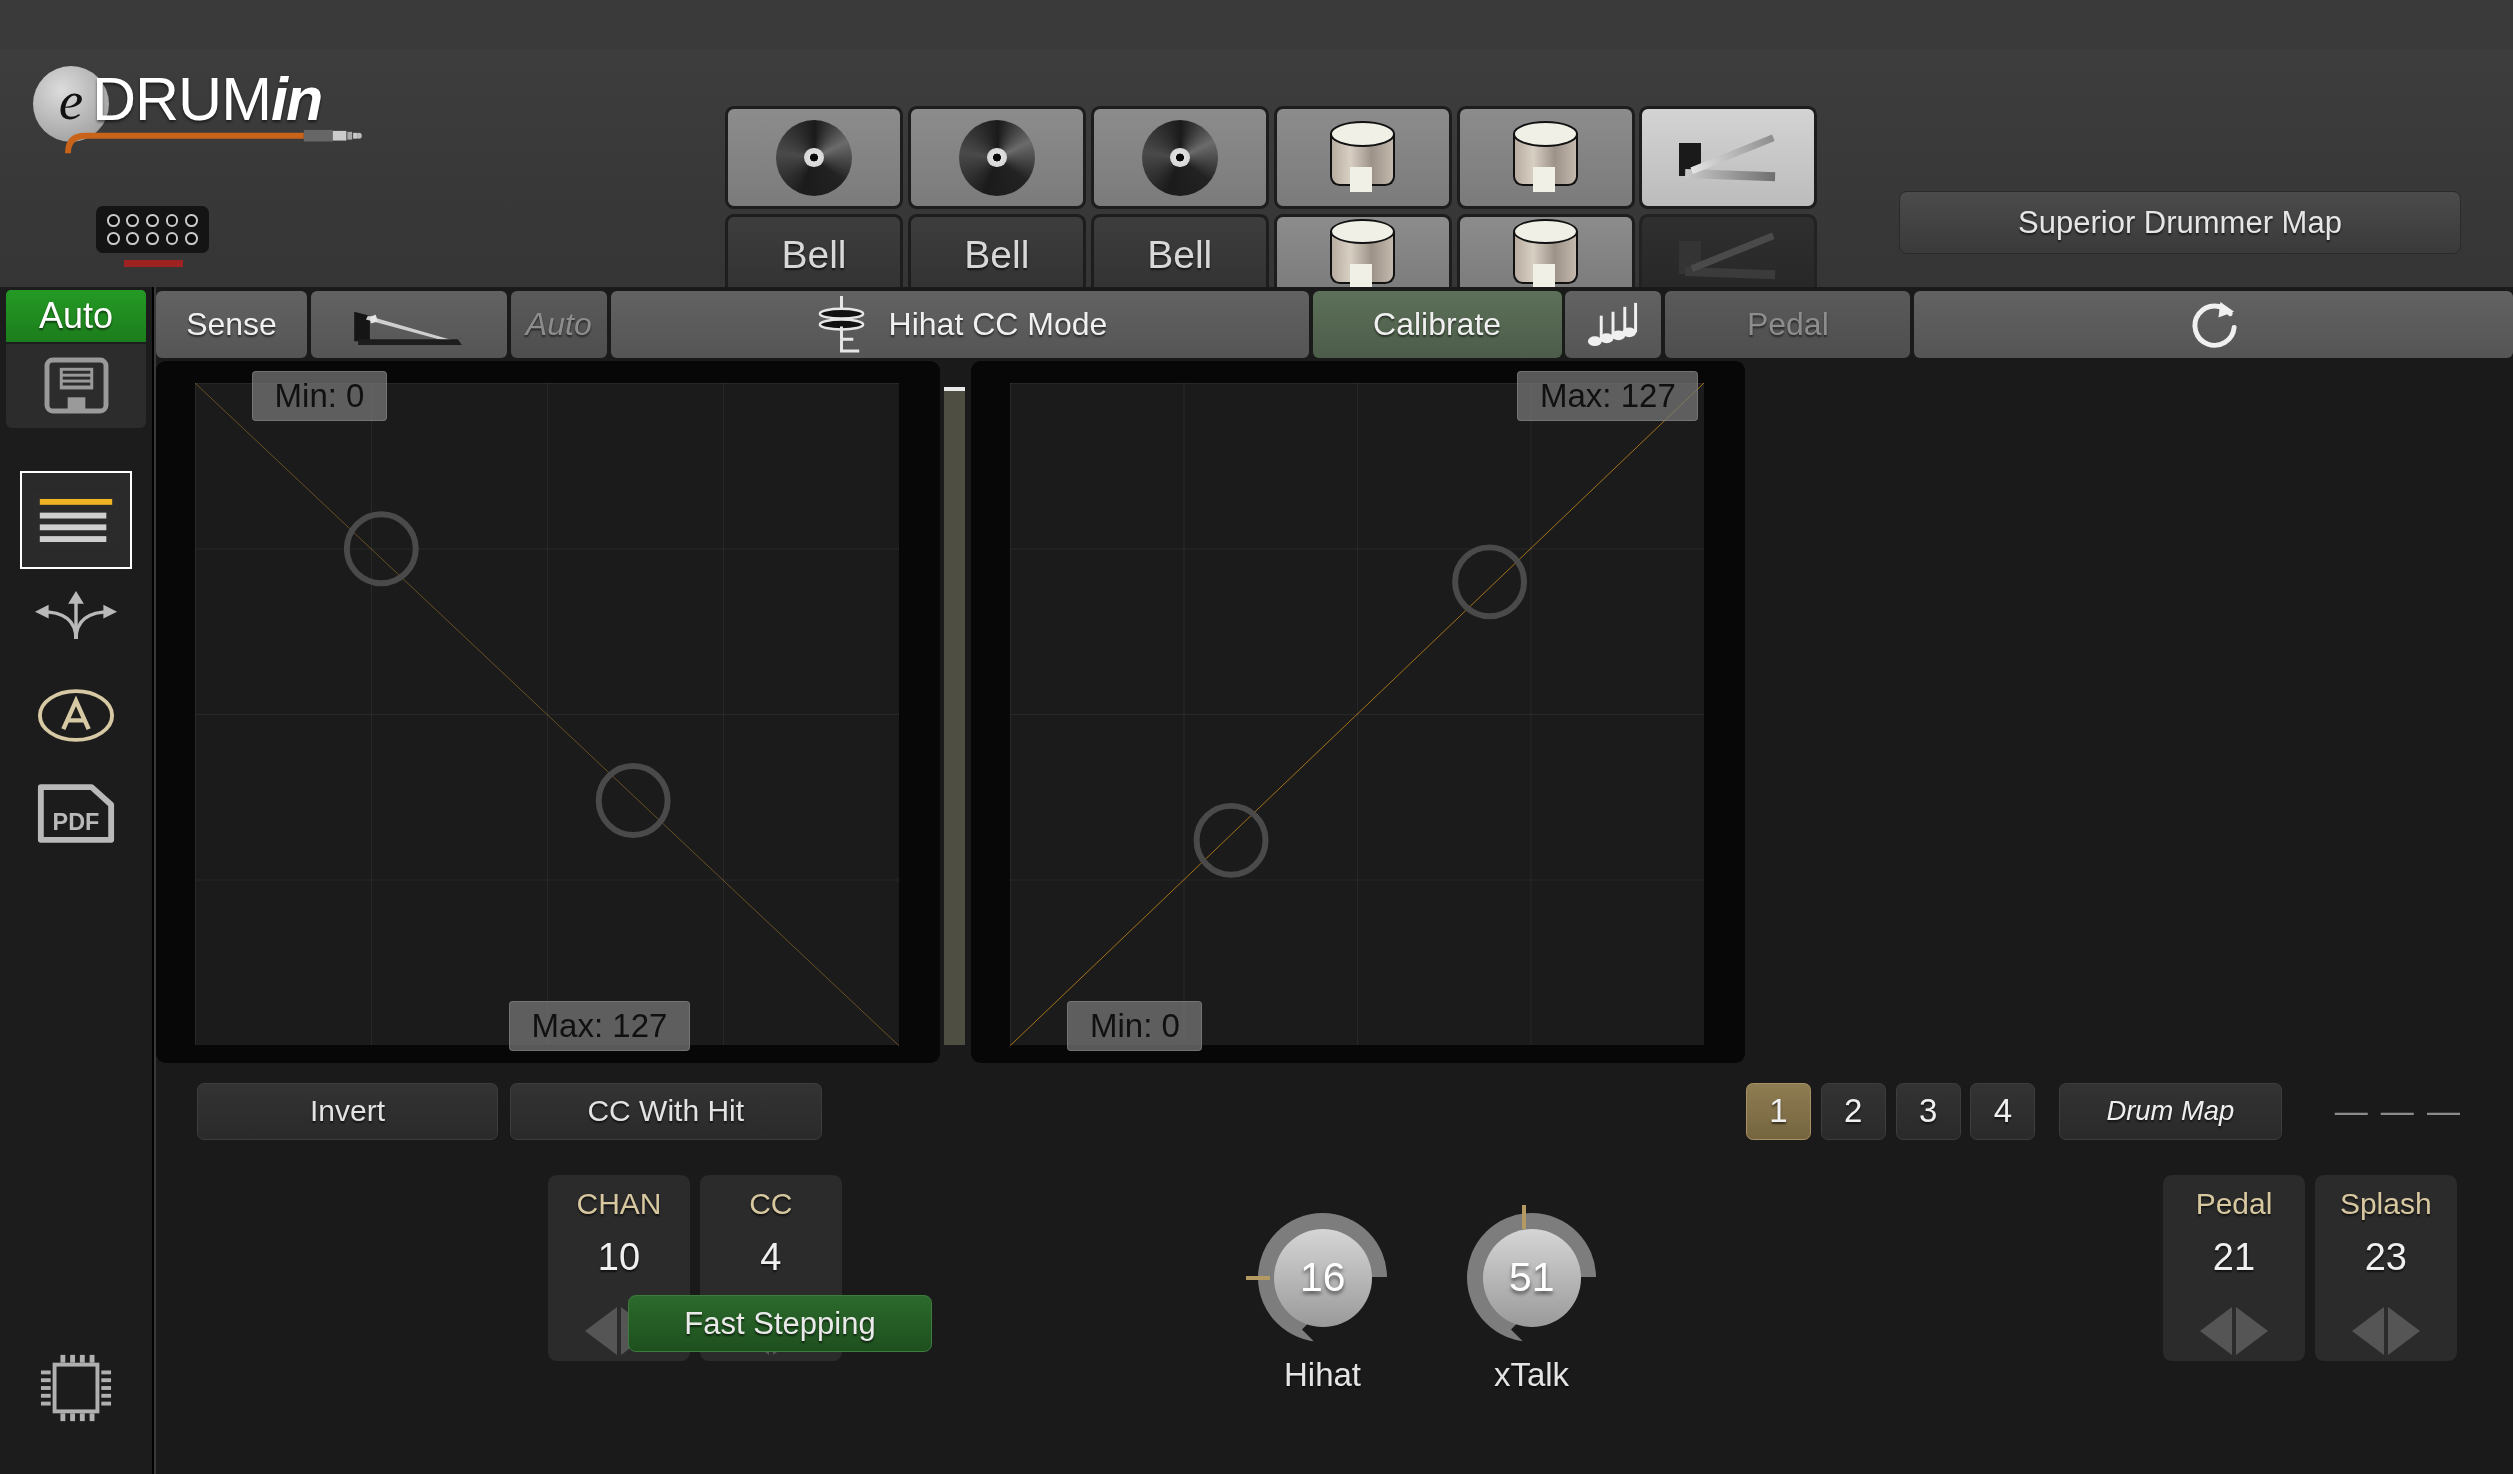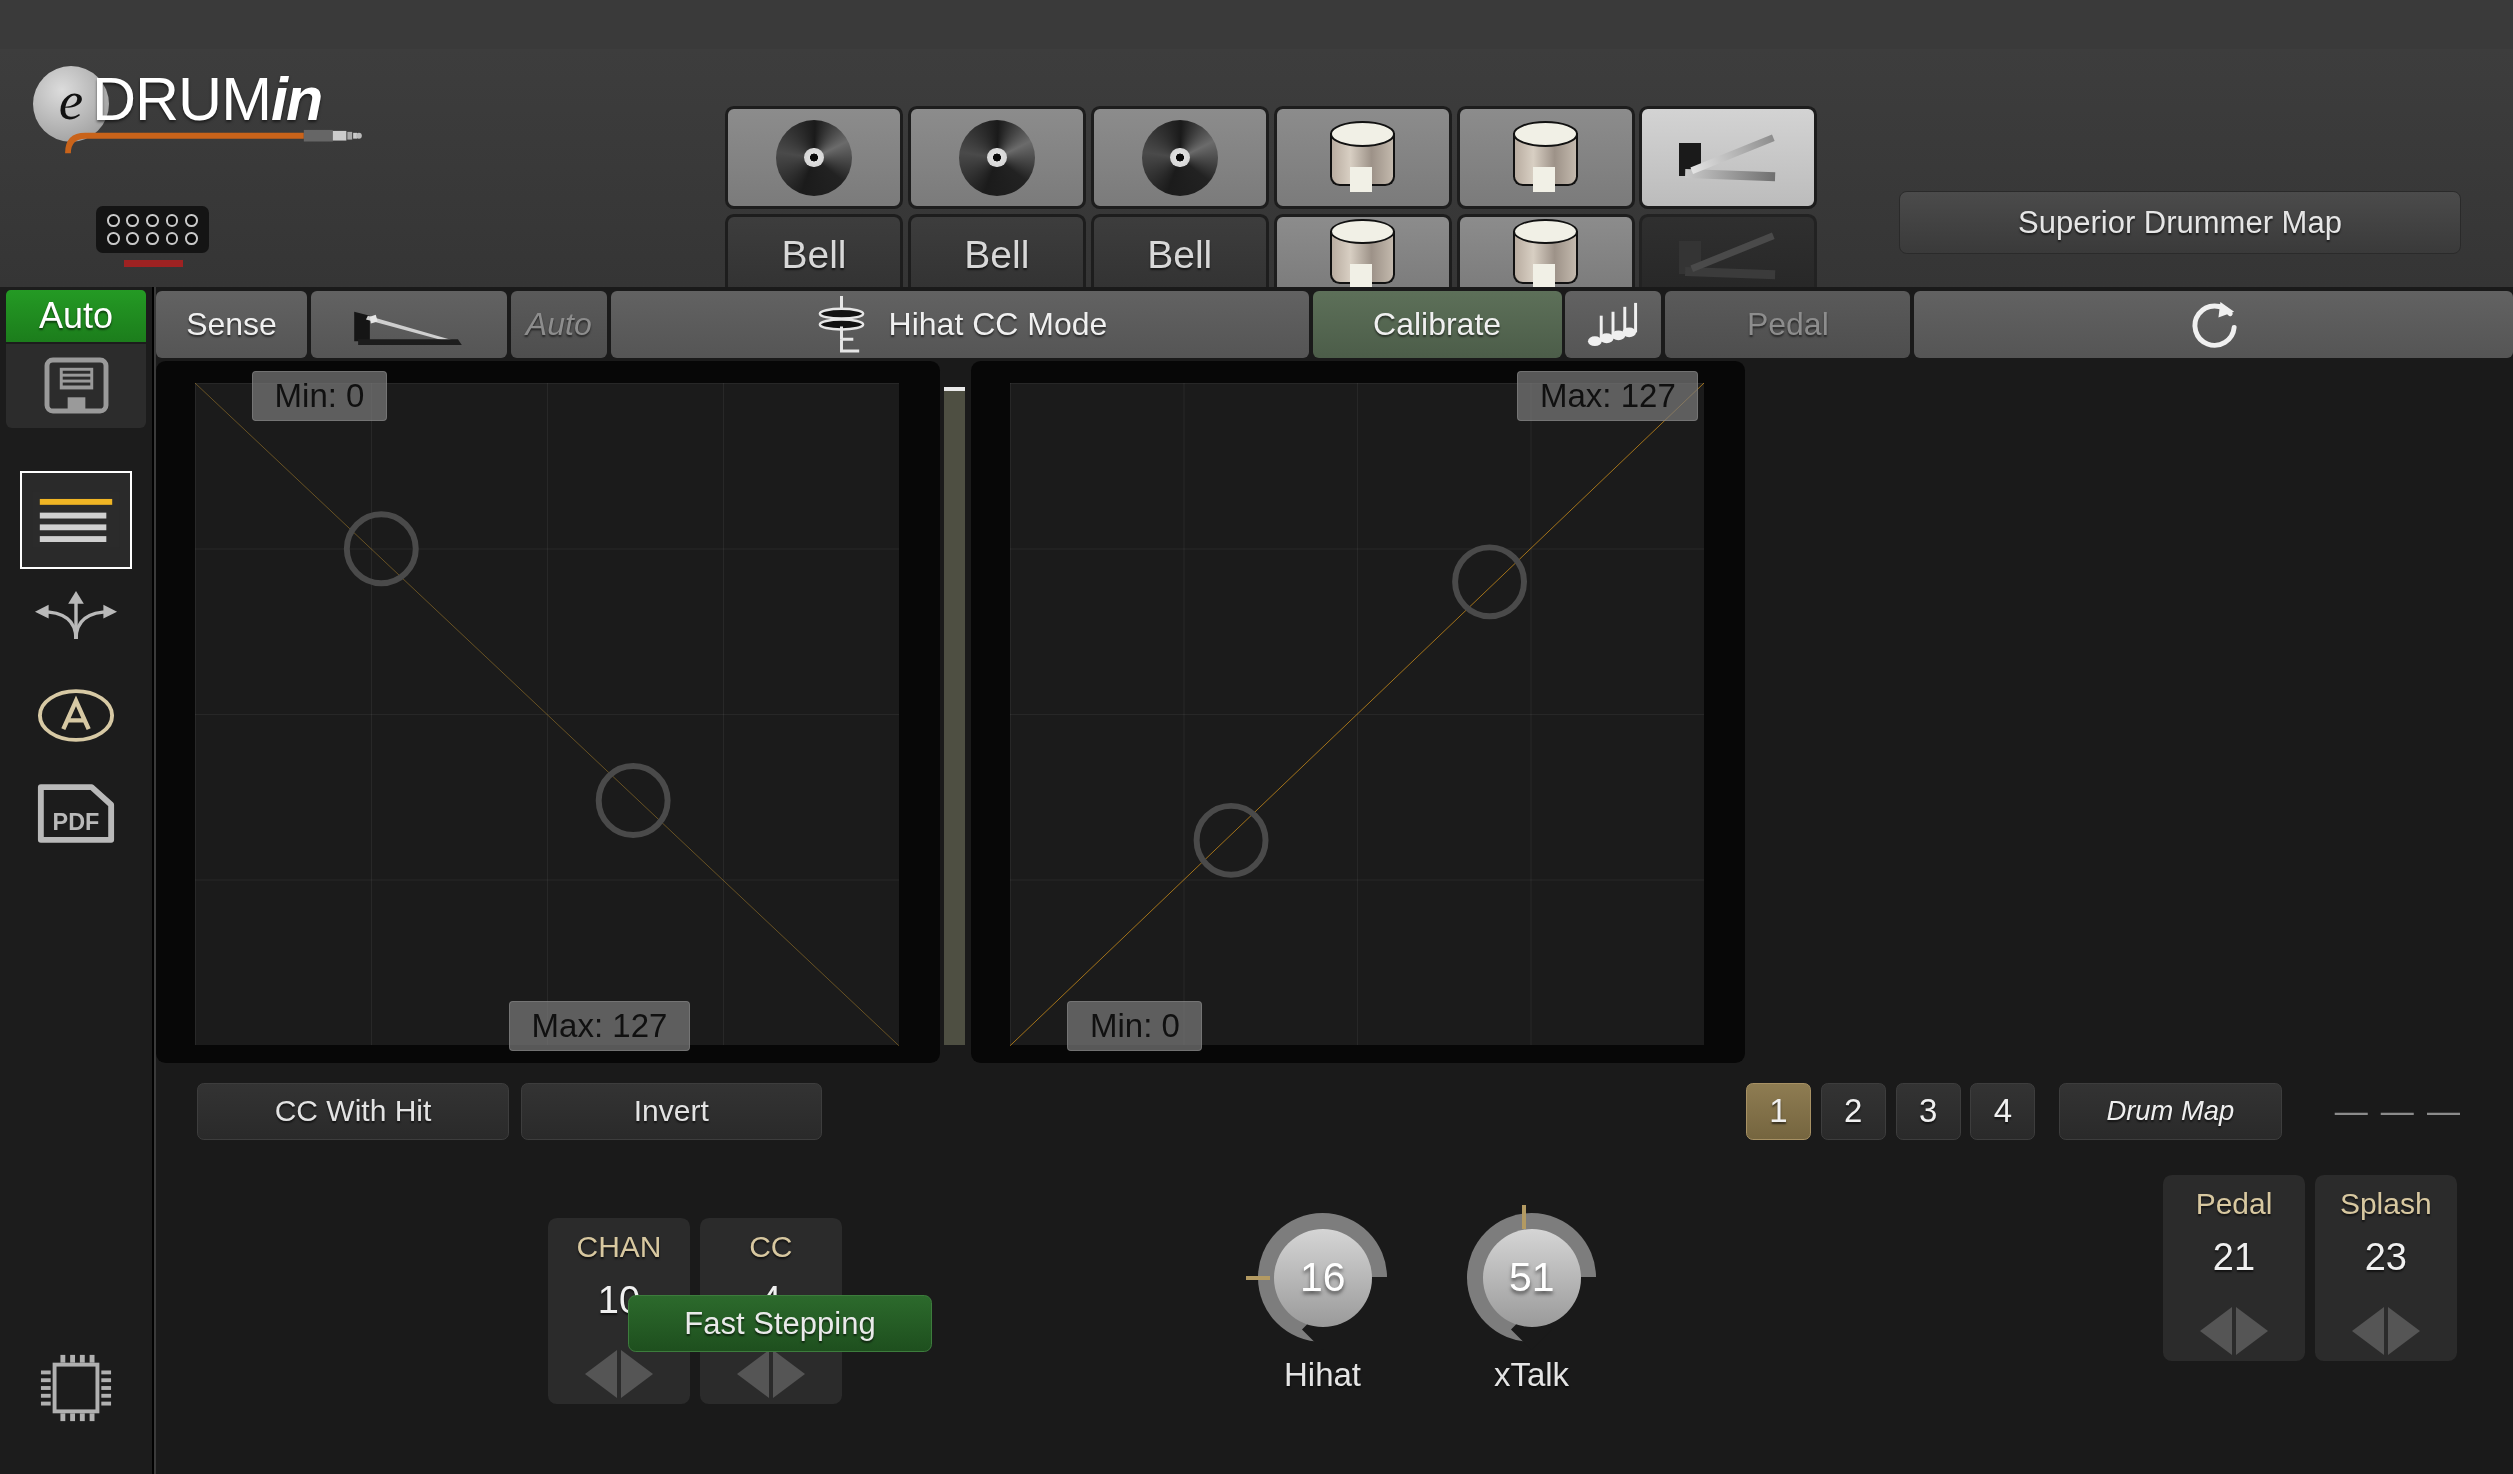--- a/index.html
+++ b/index.html
@@ -198,21 +198,21 @@
   .flatbtn {
     background: linear-gradient(180deg,#333333 0%,#2a2a2a 100%);
     border:1px solid #3d3d3d; border-radius:6.9px; height:57px;
     display:flex; align-items:center; justify-content:center;
     font-size:30px; color:#e3e3e3; text-shadow:0 2px 2px rgba(0,0,0,.6);
     padding: 0 29px;
   }
   .flatbtn.w1 { width: 301px; }
   .flatbtn.w2 { width: 312px; }
 
-  .steppers-l { position:absolute; left:392px; top:108px; display:flex; gap:9.8px;margin-top:43px; }
+  .steppers-l { position:absolute; left:392px; top:108px; display:flex; gap:9.8px; }
   .stepper {
     width: 142px; height: 186px; background:#2b2b2b; border-radius:8.8px;
     display:flex; flex-direction:column; align-items:center; padding-top: 11.8px;
   }
   .stepper .cap { font-size: 30px; color:#d8c8a0; text-shadow:0 2px 2px rgba(0,0,0,.6); }
   .stepper .val { font-size: 38px; color:#f0f0f0; margin-top: 15.7px; text-shadow:0 2px 2px rgba(0,0,0,.6); }
   .stepper .arrows { margin-top: auto; margin-bottom: 5.9px; display:flex; gap: 3.9px; }
   .tri { width:0; height:0; border-top: 24.5px solid transparent; border-bottom: 24.5px solid transparent; }
   .tri.left { border-right: 32px solid #555; }
   .tri.right { border-left: 32px solid #555; }
@@ -527,22 +527,22 @@
             <circle cx="70" cy="30" r="5.2" fill="none" stroke="#4a4a4a" stroke-width="0.9"></circle>
           </svg>
         </div>
         <div class="badge badge-max-r">Max: 127</div>
         <div class="badge badge-min-r">Min: 0</div>
       </div>
     </div>
 
     <div class="bottom">
       <div class="btn-row">
+        <div class="flatbtn w1">Invert</div>
         <div class="flatbtn w2">CC With Hit</div>
-        <div class="flatbtn w1">Invert</div>
       </div>
 
       <div class="steppers-l">
         <div class="stepper">
           <div class="cap">CHAN</div>
           <div class="val">10</div>
           <div class="arrows">
             <div class="tri left"></div>
             <div class="tri right"></div>
           </div>

